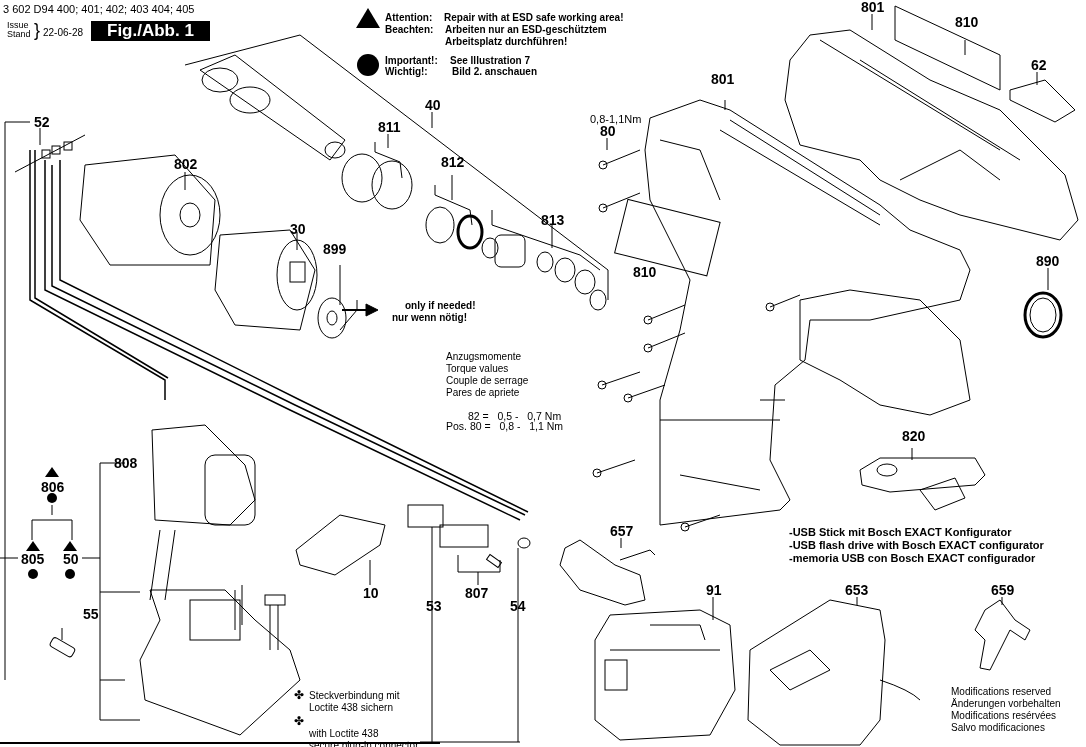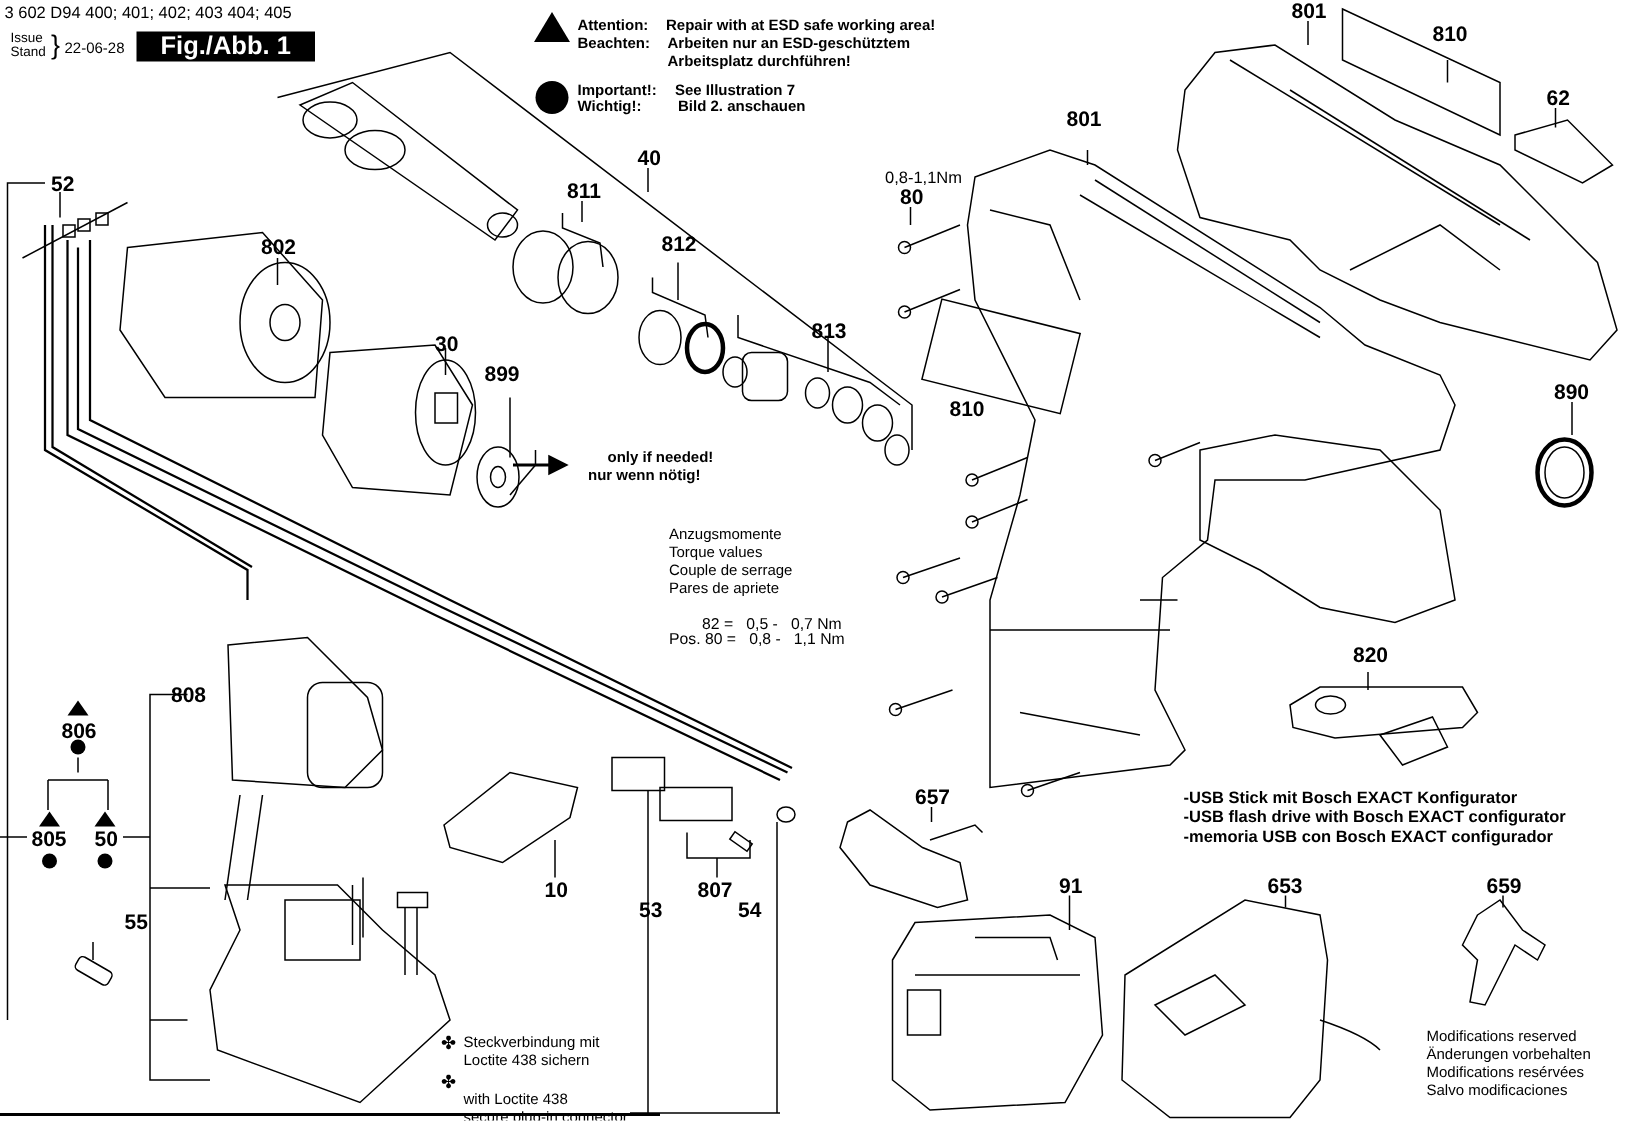--- a/index.html
+++ b/index.html
@@ -301,13 +301,13 @@
 <div class="lbl" style="left:902px;top:429px;">820</div>
 <div class="lbl" style="left:610px;top:524px;">657</div>
 <div class="lbl" style="left:706px;top:583px;">91</div>
 <div class="lbl" style="left:845px;top:583px;">653</div>
 <div class="lbl" style="left:991px;top:583px;">659</div>
 <div class="lbl" style="left:114px;top:456px;">808</div>
 <div class="lbl" style="left:55px;top:607px;margin-left:28px;">55</div>
 <div class="lbl" style="left:363px;top:586px;">10</div>
 <div class="lbl" style="left:426px;top:599px;">53</div>
 <div class="lbl" style="left:465px;top:586px;">807</div>
-<div class="lbl" style="left:492px;top:599px;text-align:center;">54</div>
+<div class="lbl" style="left:510px;top:599px;text-align:center;">54</div>
 
 </body></html>

